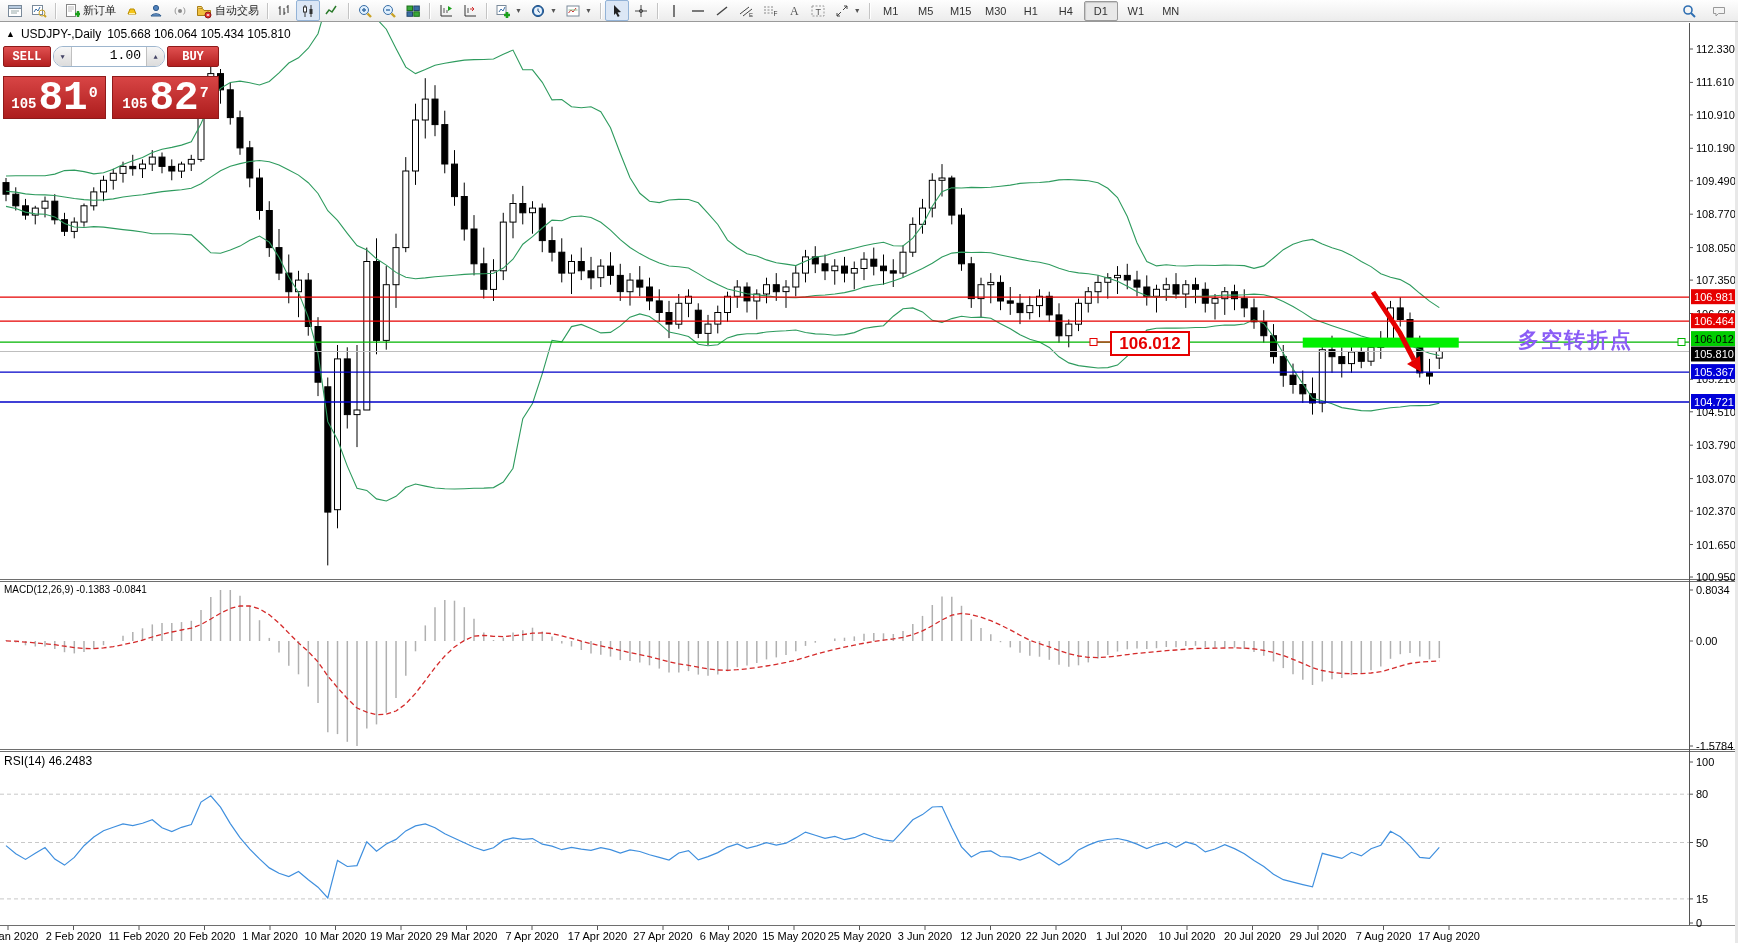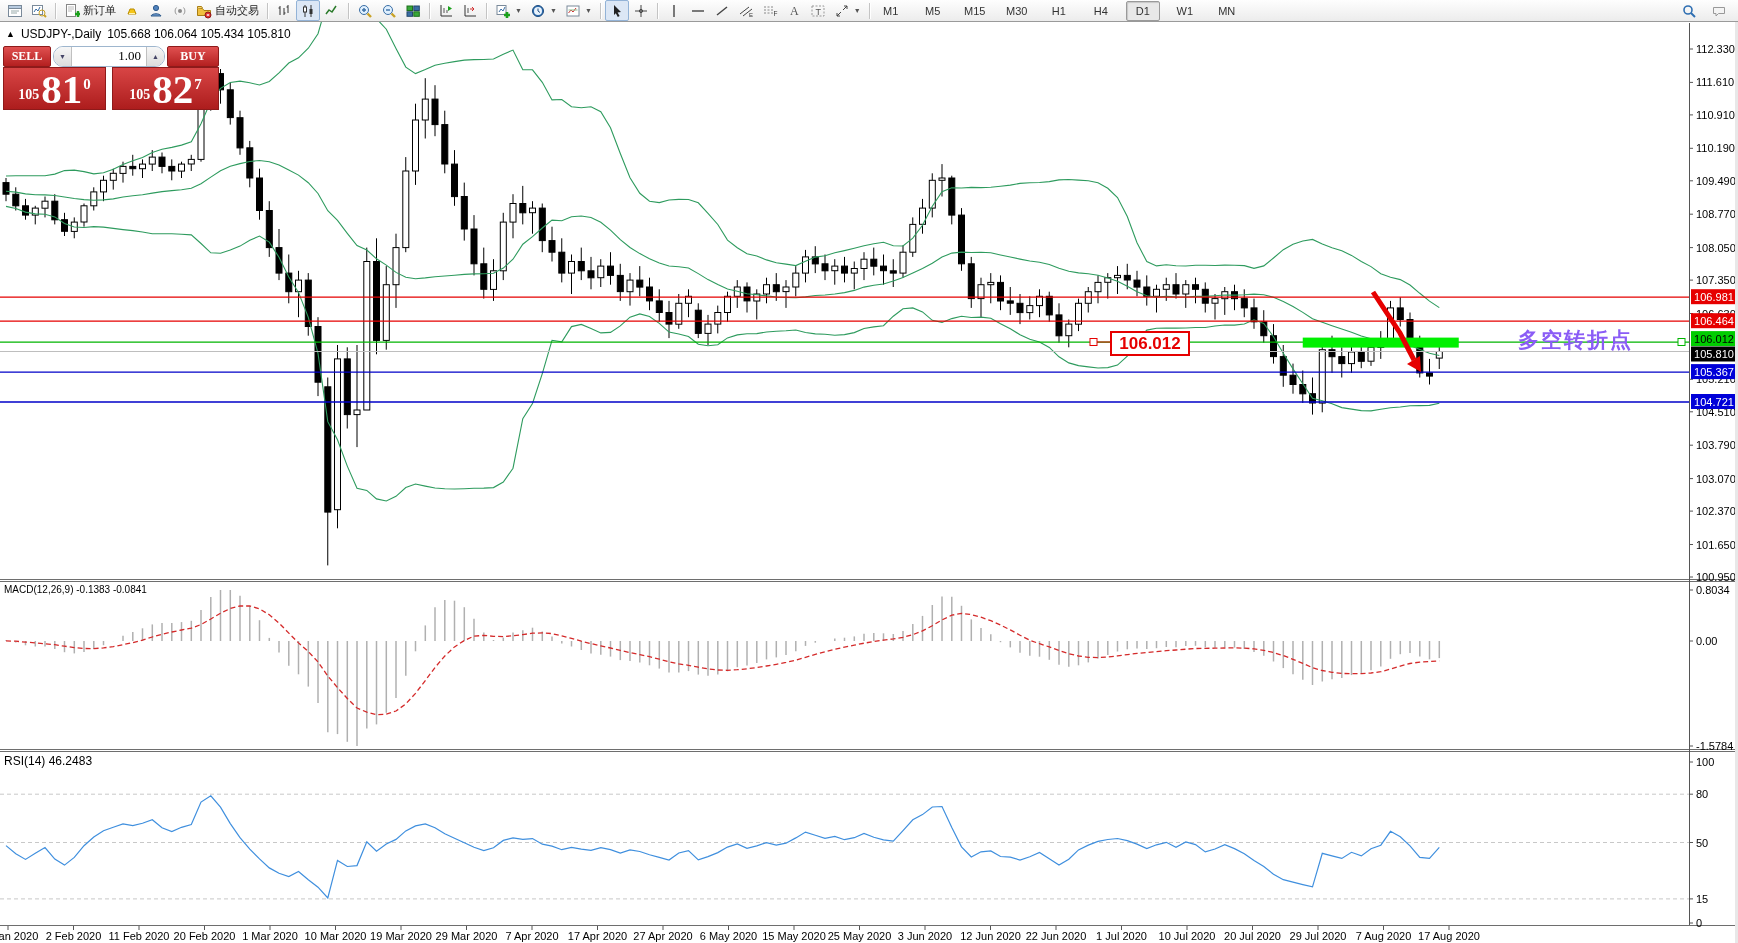--- a/index.html
+++ b/index.html
@@ -18,31 +18,31 @@
   .tf-btn{min-width:26px;height:18px;display:flex;align-items:center;justify-content:center;
     font-size:11px;color:#333;border:1px solid transparent;border-radius:2px;padding:0 3px}
   .tf-btn.pressed{background:#e8e8e8;border:1px solid #9a9a9a;box-shadow:inset 1px 1px 1px rgba(0,0,0,.15)}
   #toolbar-right{margin-left:auto;display:flex;align-items:center;gap:6px;padding-right:4px}
   
   #chart-canvas{position:absolute;left:0;top:22px;width:1560px;height:921px;z-index:1}
   #symbol-title{position:absolute;left:6px;top:27px;font-size:12px;color:#000;z-index:20;
     display:flex;align-items:center;gap:6px}
   #symbol-title .tri{font-size:9px}
   
-  #trade-panel{position:absolute;left:3px;top:46px;width:216px;z-index:25;font-family:Liberation Serif, serif}
+  #trade-panel{position:absolute;left:3px;top:46px;width:216px;z-index:25;font-family:Liberation Mono, monospace}
   #tp-row1{display:flex;height:21px;gap:2px}
   .tp-btn{flex:0 0 46px;background:linear-gradient(#e05050,#b42020);border:1px solid #8e1a1a;border-radius:2px;
     color:#fff;font-size:12px;font-weight:bold;display:flex;align-items:center;justify-content:center}
   .tp-btn.buy{flex:0 0 50px}
   #tp-spin{flex:1;display:flex;border:1px solid #9eb6ce;background:#fff;border-radius:10px;overflow:hidden}
   .spin-btn{width:17px;background:linear-gradient(#f7f7f7,#dcdcdc);border:0;border-right:1px solid #c0c0c0;
     font-size:7px;color:#446;display:flex;align-items:center;justify-content:center}
   .spin-btn.up{border-right:0;border-left:1px solid #c0c0c0}
   #tp-volume{flex:1;font-size:13px;color:#000;text-align:right;padding:1px 5px 0 0;background:#fff}
-  #tp-row2{display:flex;margin-top:0;gap:6px}
+  #tp-row2{display:flex;margin-top:9px;gap:6px}
   .tp-tile{height:39px;background:linear-gradient(#d84545,#ad1d1d);border:1px solid #8e1a1a;color:#fff;
     display:flex;align-items:flex-end;justify-content:center;padding-bottom:2px}
   .tp-tile.sell{width:103px}
   .tp-tile.buy{width:107px}
   .tp-pre{font-size:14px;font-weight:bold;margin:0 2px 4px 0}
   .tp-big{font-size:41px;font-weight:bold;line-height:.85}
   .tp-sup{font-size:15px;font-weight:bold;margin:0 0 14px 1px}
   
   #price-label-box{position:absolute;left:1110px;top:331px;width:76px;height:21px;z-index:15;
     border:2px solid #e60000;background:#fff;color:#e60000;font-size:17px;font-weight:bold;
@@ -296,21 +296,21 @@
     </div>
   <div class="tbtn">
       <span>
         <svg width="16" height="16" viewBox="0 0 16 16">
           <path d="M3 13l4-4m-4 4v-3m0 3h3M13 3L9 7m4-4v3m0-3h-3" stroke="#444" fill="none"></path>
         </svg>
       </span>
       <span class="caret">▼</span>
     </div>
   <div class="tsep"></div>
-  <div id="tf-holder" style="display:flex;gap:8px">
+  <div id="tf-holder" style="display:flex;gap:1px">
       <div class="tf-btn">M1</div>
       <div class="tf-btn">M5</div>
       <div class="tf-btn">M15</div>
       <div class="tf-btn">M30</div>
       <div class="tf-btn">H1</div>
       <div class="tf-btn">H4</div>
       <div class="tf-btn pressed">D1</div>
       <div class="tf-btn">W1</div>
       <div class="tf-btn">MN</div>
     </div>

